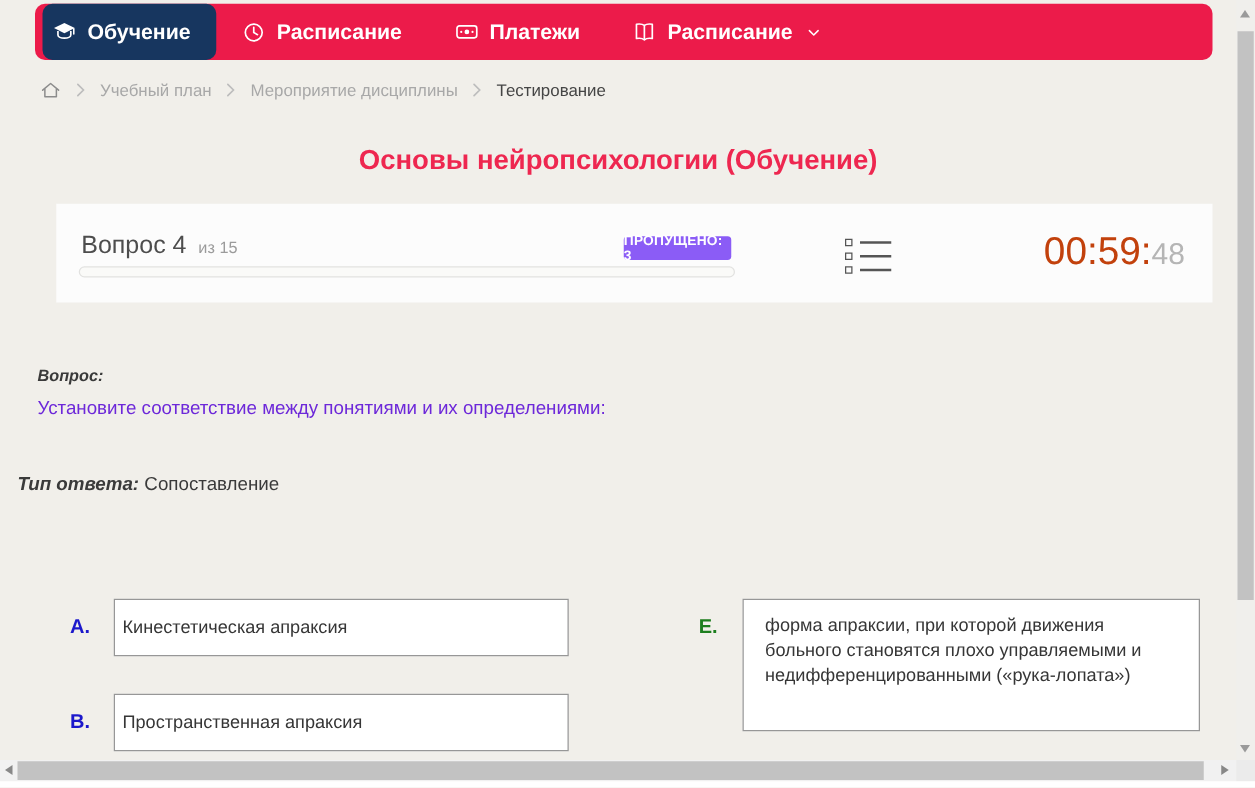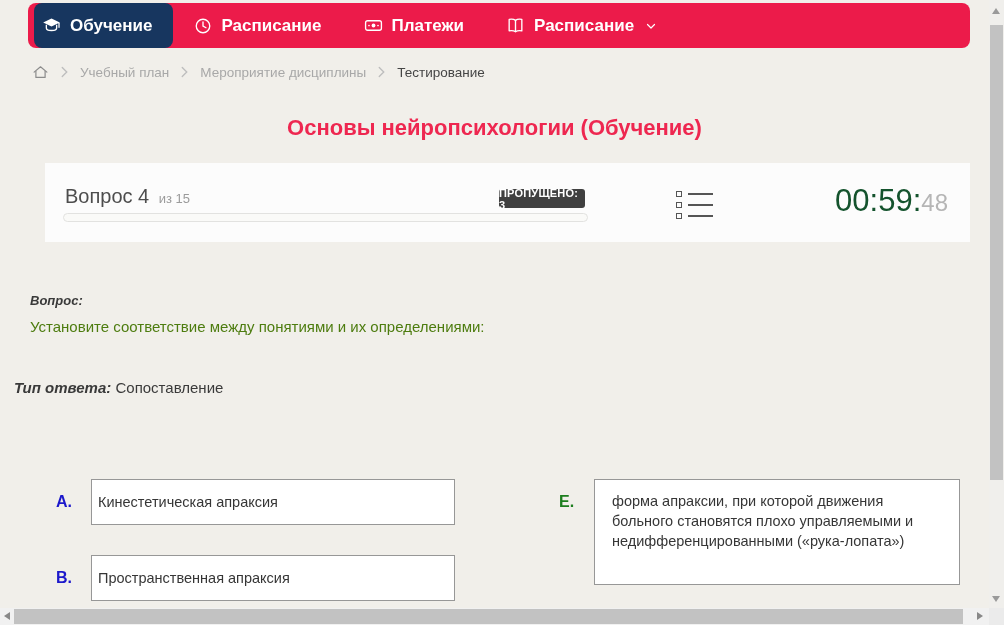--- a/index.html
+++ b/index.html
@@ -44,46 +44,46 @@
   
   .question-card {
     position:absolute; left:45px; top:163px; width:925px; height:79px;
     background:#fcfcfc;
   }
   .q-title-row { position:absolute; left:20px; top:22px; white-space:nowrap; }
   .q-num { font-size:20px; color:#4d4d4d; }
   .q-of  { font-size:13px; color:#9b9b9b; margin-left:5px; }
   .skip-badge {
     position:absolute; left:454px; top:26px; width:86px; height:19px;
-    background:#404040; color:#ffffff; font-size:11px; font-weight:bold;
+    background:#8b5cf6; color:#ffffff; font-size:11px; font-weight:bold;
     border-radius:3px; display:flex; align-items:center; justify-content:center;
     letter-spacing:.2px;
   }
   .progress {
     position:absolute; left:18px; top:50px; width:525px; height:9px;
     background:#fafaf8; border:1px solid #e2e2e0; border-radius:5px; overflow:hidden;
   }
   .progress-fill { height:100%; width:0%; background:#ec1b4a; }
   .list-toggle {
     position:absolute; left:631px; top:28px; display:flex; flex-direction:column; gap:5px;
     cursor:pointer;
   }
   .lt-row { display:flex; align-items:center; gap:6px; }
   .lt-sq  { width:6px; height:6px; border:1.6px solid #555; background:transparent; }
   .lt-ln  { width:25px; height:2.6px; background:#555; }
   .timer {
     position:absolute; right:22px; top:20px; white-space:nowrap;
   }
-  .timer-main { font-size:31px; color:#14532d; font-weight:normal; }
+  .timer-main { font-size:31px; color:#c2410c; font-weight:normal; }
   .timer-sec  { font-size:24px; color:#b5b5b5; }
 
   
   .qbody { position:absolute; left:0; top:242px; width:989px; }
   .q-label { margin:51px 0 0 30px; font-size:13px; font-weight:bold; font-style:italic; color:#3a3a3a; }
-  .q-text  { margin:10px 0 0 30px; font-size:15px; color:#4d7c0f; }
+  .q-text  { margin:10px 0 0 30px; font-size:15px; color:#6d28d9; }
   .a-type  { margin:44px 0 0 14px; font-size:15px; color:#3a3a3a; }
   .a-type-label { font-weight:bold; font-style:italic; }
 
   
   .matching { position:absolute; left:0; top:479px; width:989px; display:flex; }
   .m-col { display:flex; flex-direction:column; }
   .m-col-left  { margin-left:45px; width:410px; gap:30px; }
   .m-col-right { margin-left:90px; width:415px; }
   .m-row { display:flex; align-items:flex-start; }
   .m-letter { width:46px; padding-left:11px; margin-top:14px; font-size:16px; font-weight:bold; }

